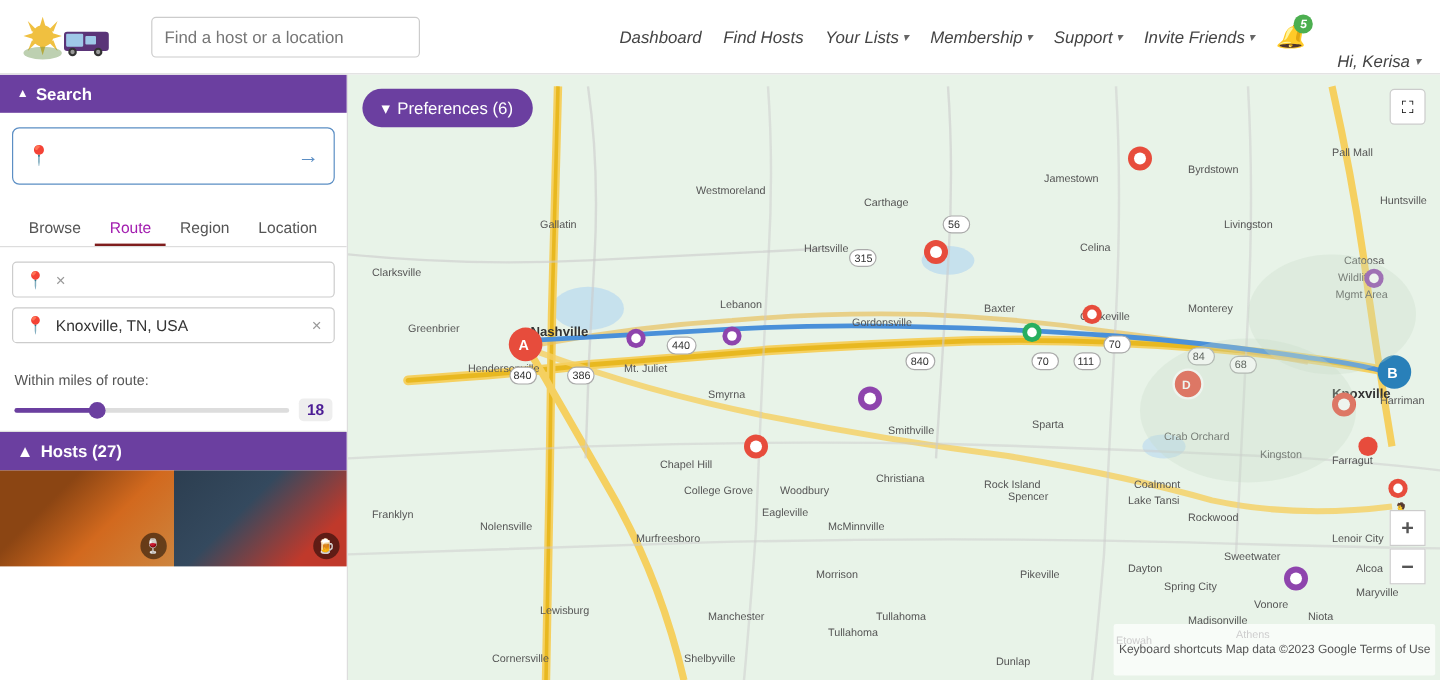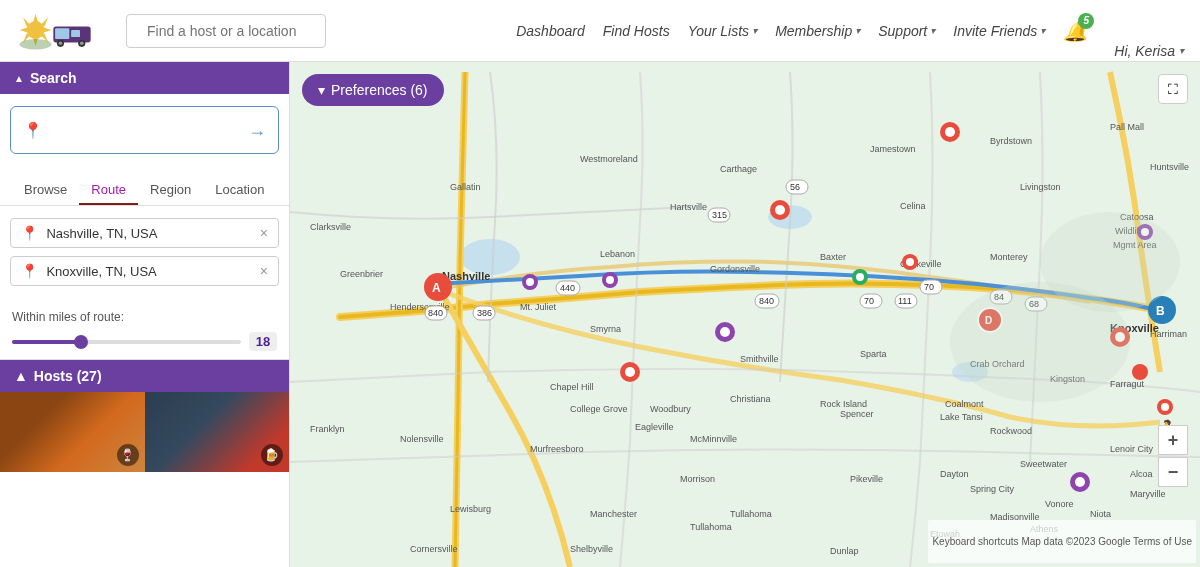--- a/index.html
+++ b/index.html
@@ -18,24 +18,24 @@
       z-index: 100;
     }
     .logo {
       width: 90px;
       height: 46px;
       flex-shrink: 0;
     }
     .search-bar {
       border: 1px solid #ccc;
       border-radius: 4px;
-      padding: 8px 20px;
+      padding: 8px 10px;
       font-size: 14px;
       color: #15803d;
-      width: 200px;
+      width: 224px;
       outline: none;
     }
     .nav {
       display: flex;
       align-items: center;
       gap: 18px;
       margin-left: auto;
       font-style: italic;
     }
     .nav-item {
@@ -487,21 +487,20 @@
     <div class="tabs">
       <div class="tab">Browse</div>
       <div class="tab active">Route</div>
       <div class="tab">Region</div>
       <div class="tab">Location</div>
     </div>
 
     <div class="route-inputs">
       <div class="route-input-wrap">
         <span class="pin-icon">📍</span>
-        <input type="text" value="Nashville, TN, USA" style="">
         <span class="clear-btn">×</span>
       </div>
       <div class="route-input-wrap">
         <span class="pin-icon">📍</span>
         <input type="text" value="Knoxville, TN, USA" style="">
         <span class="clear-btn">×</span>
       </div>
     </div>
 
 

